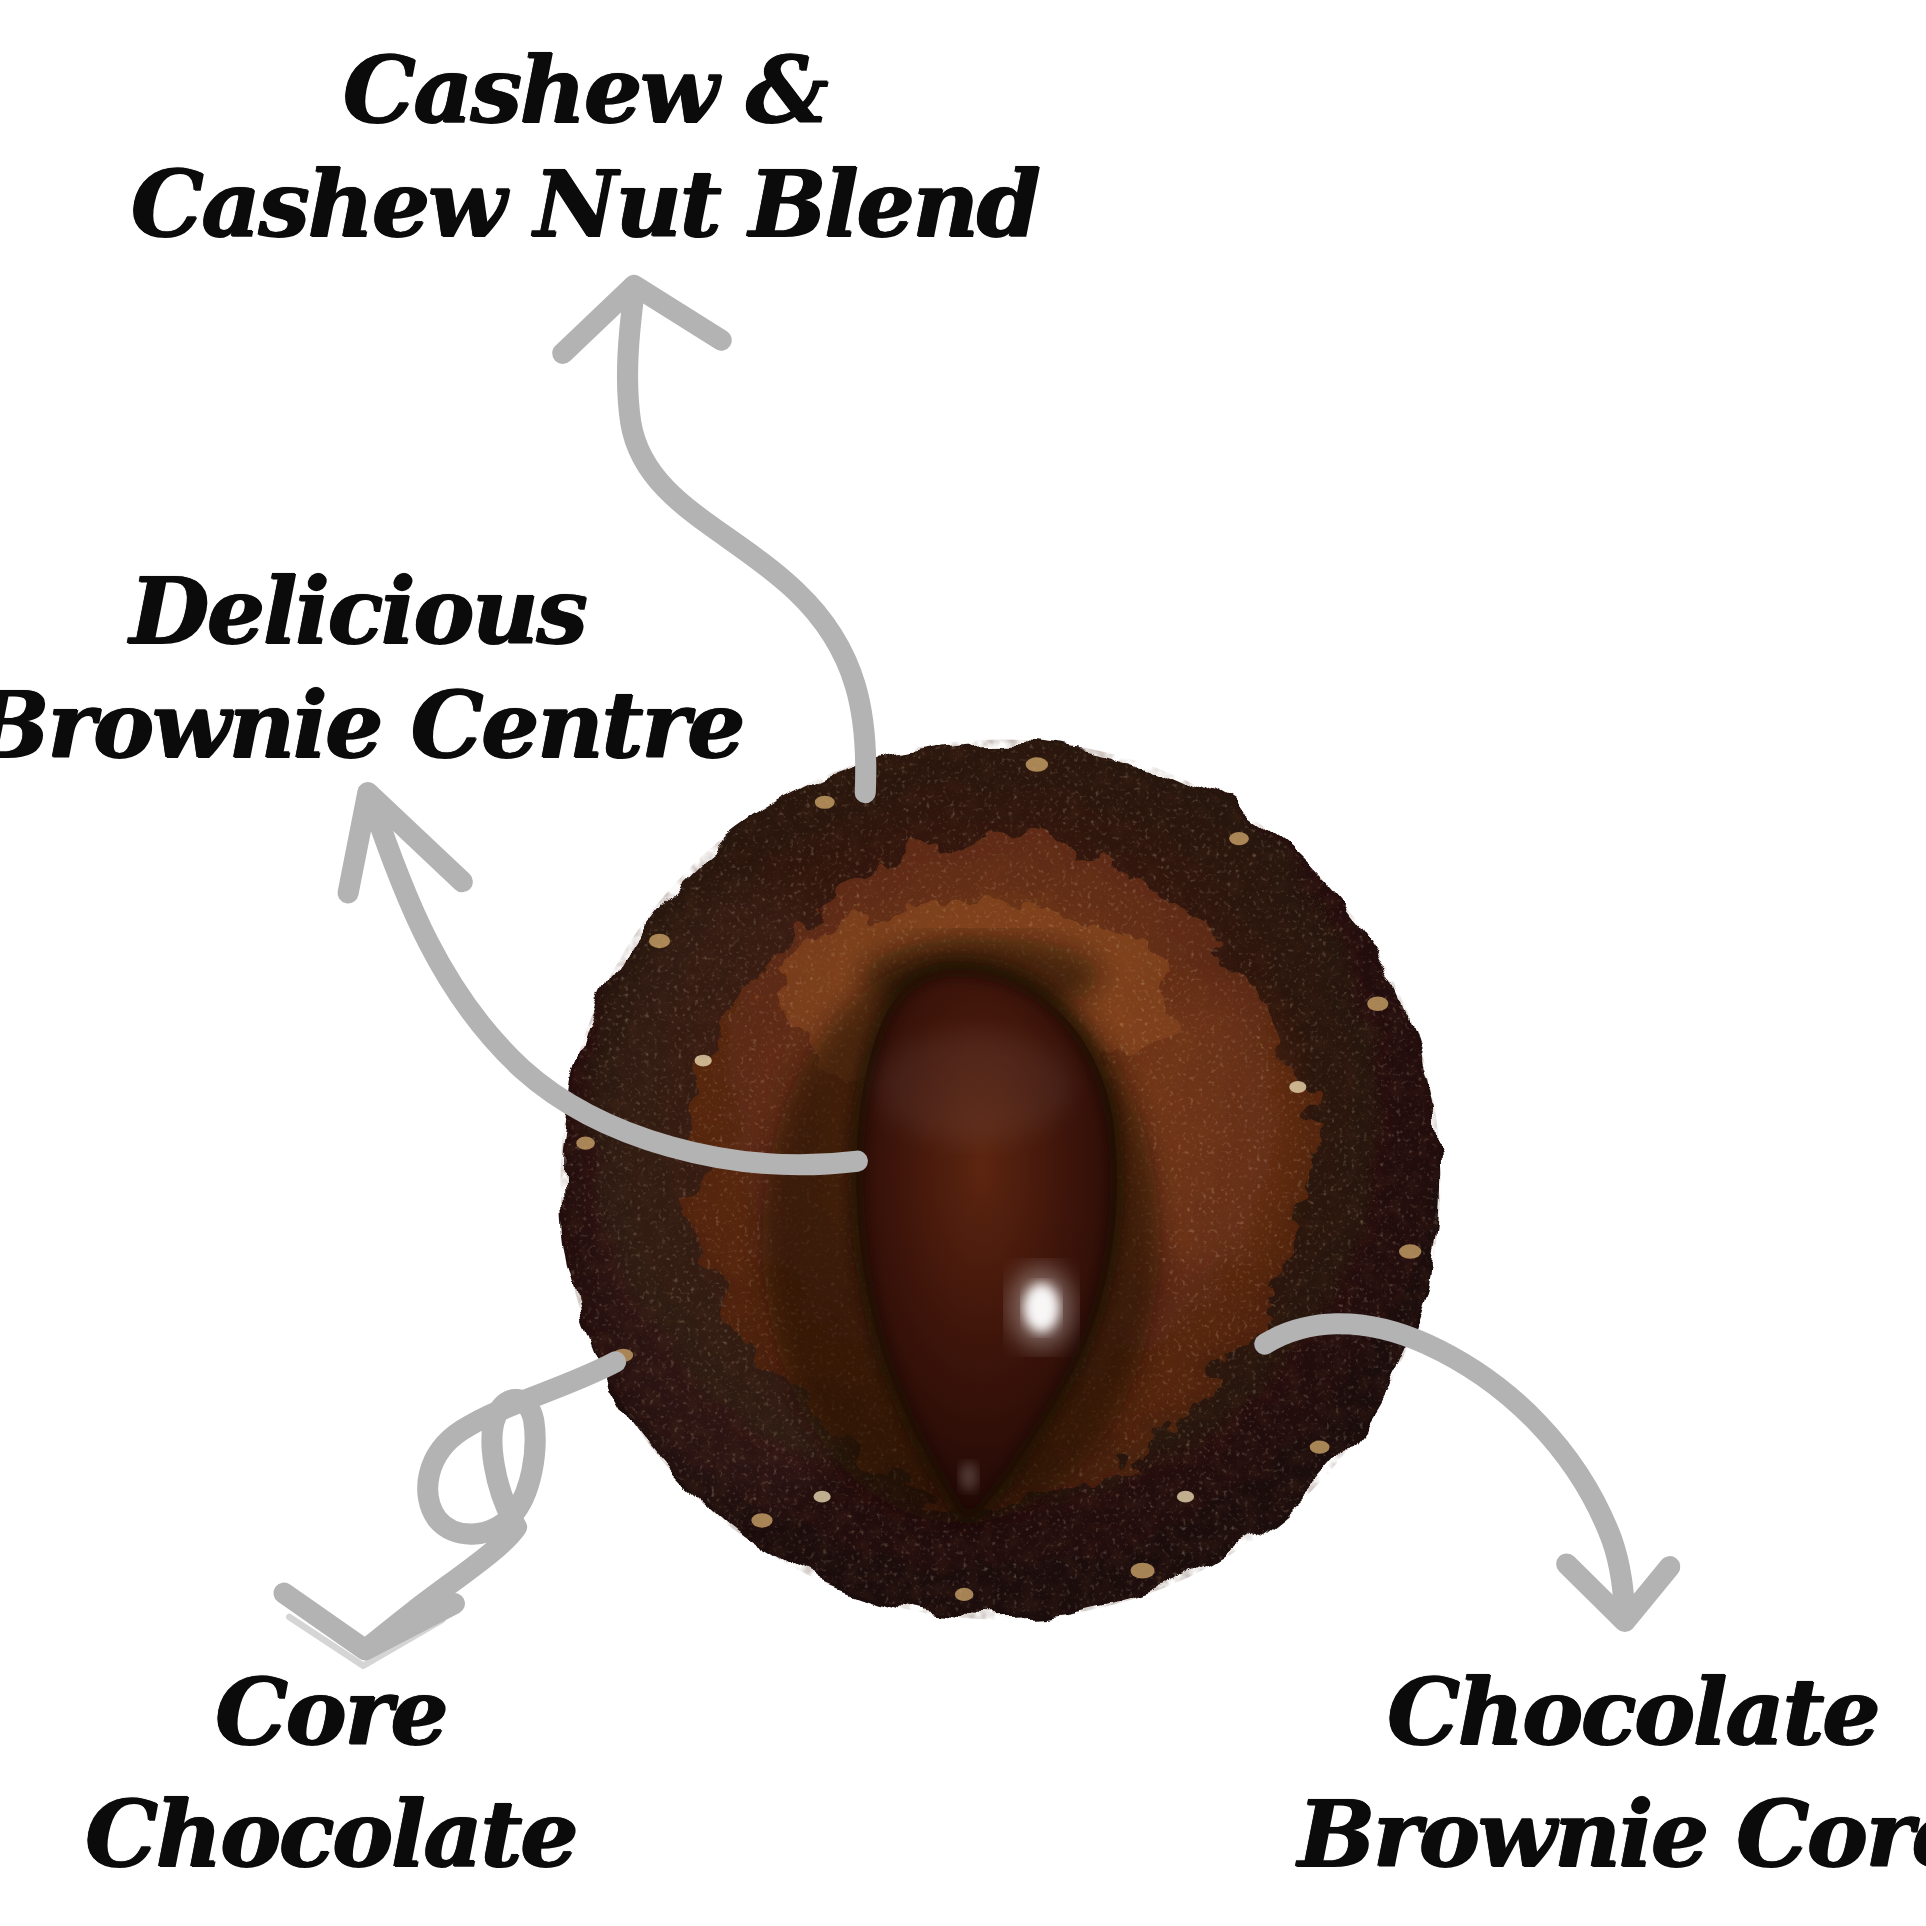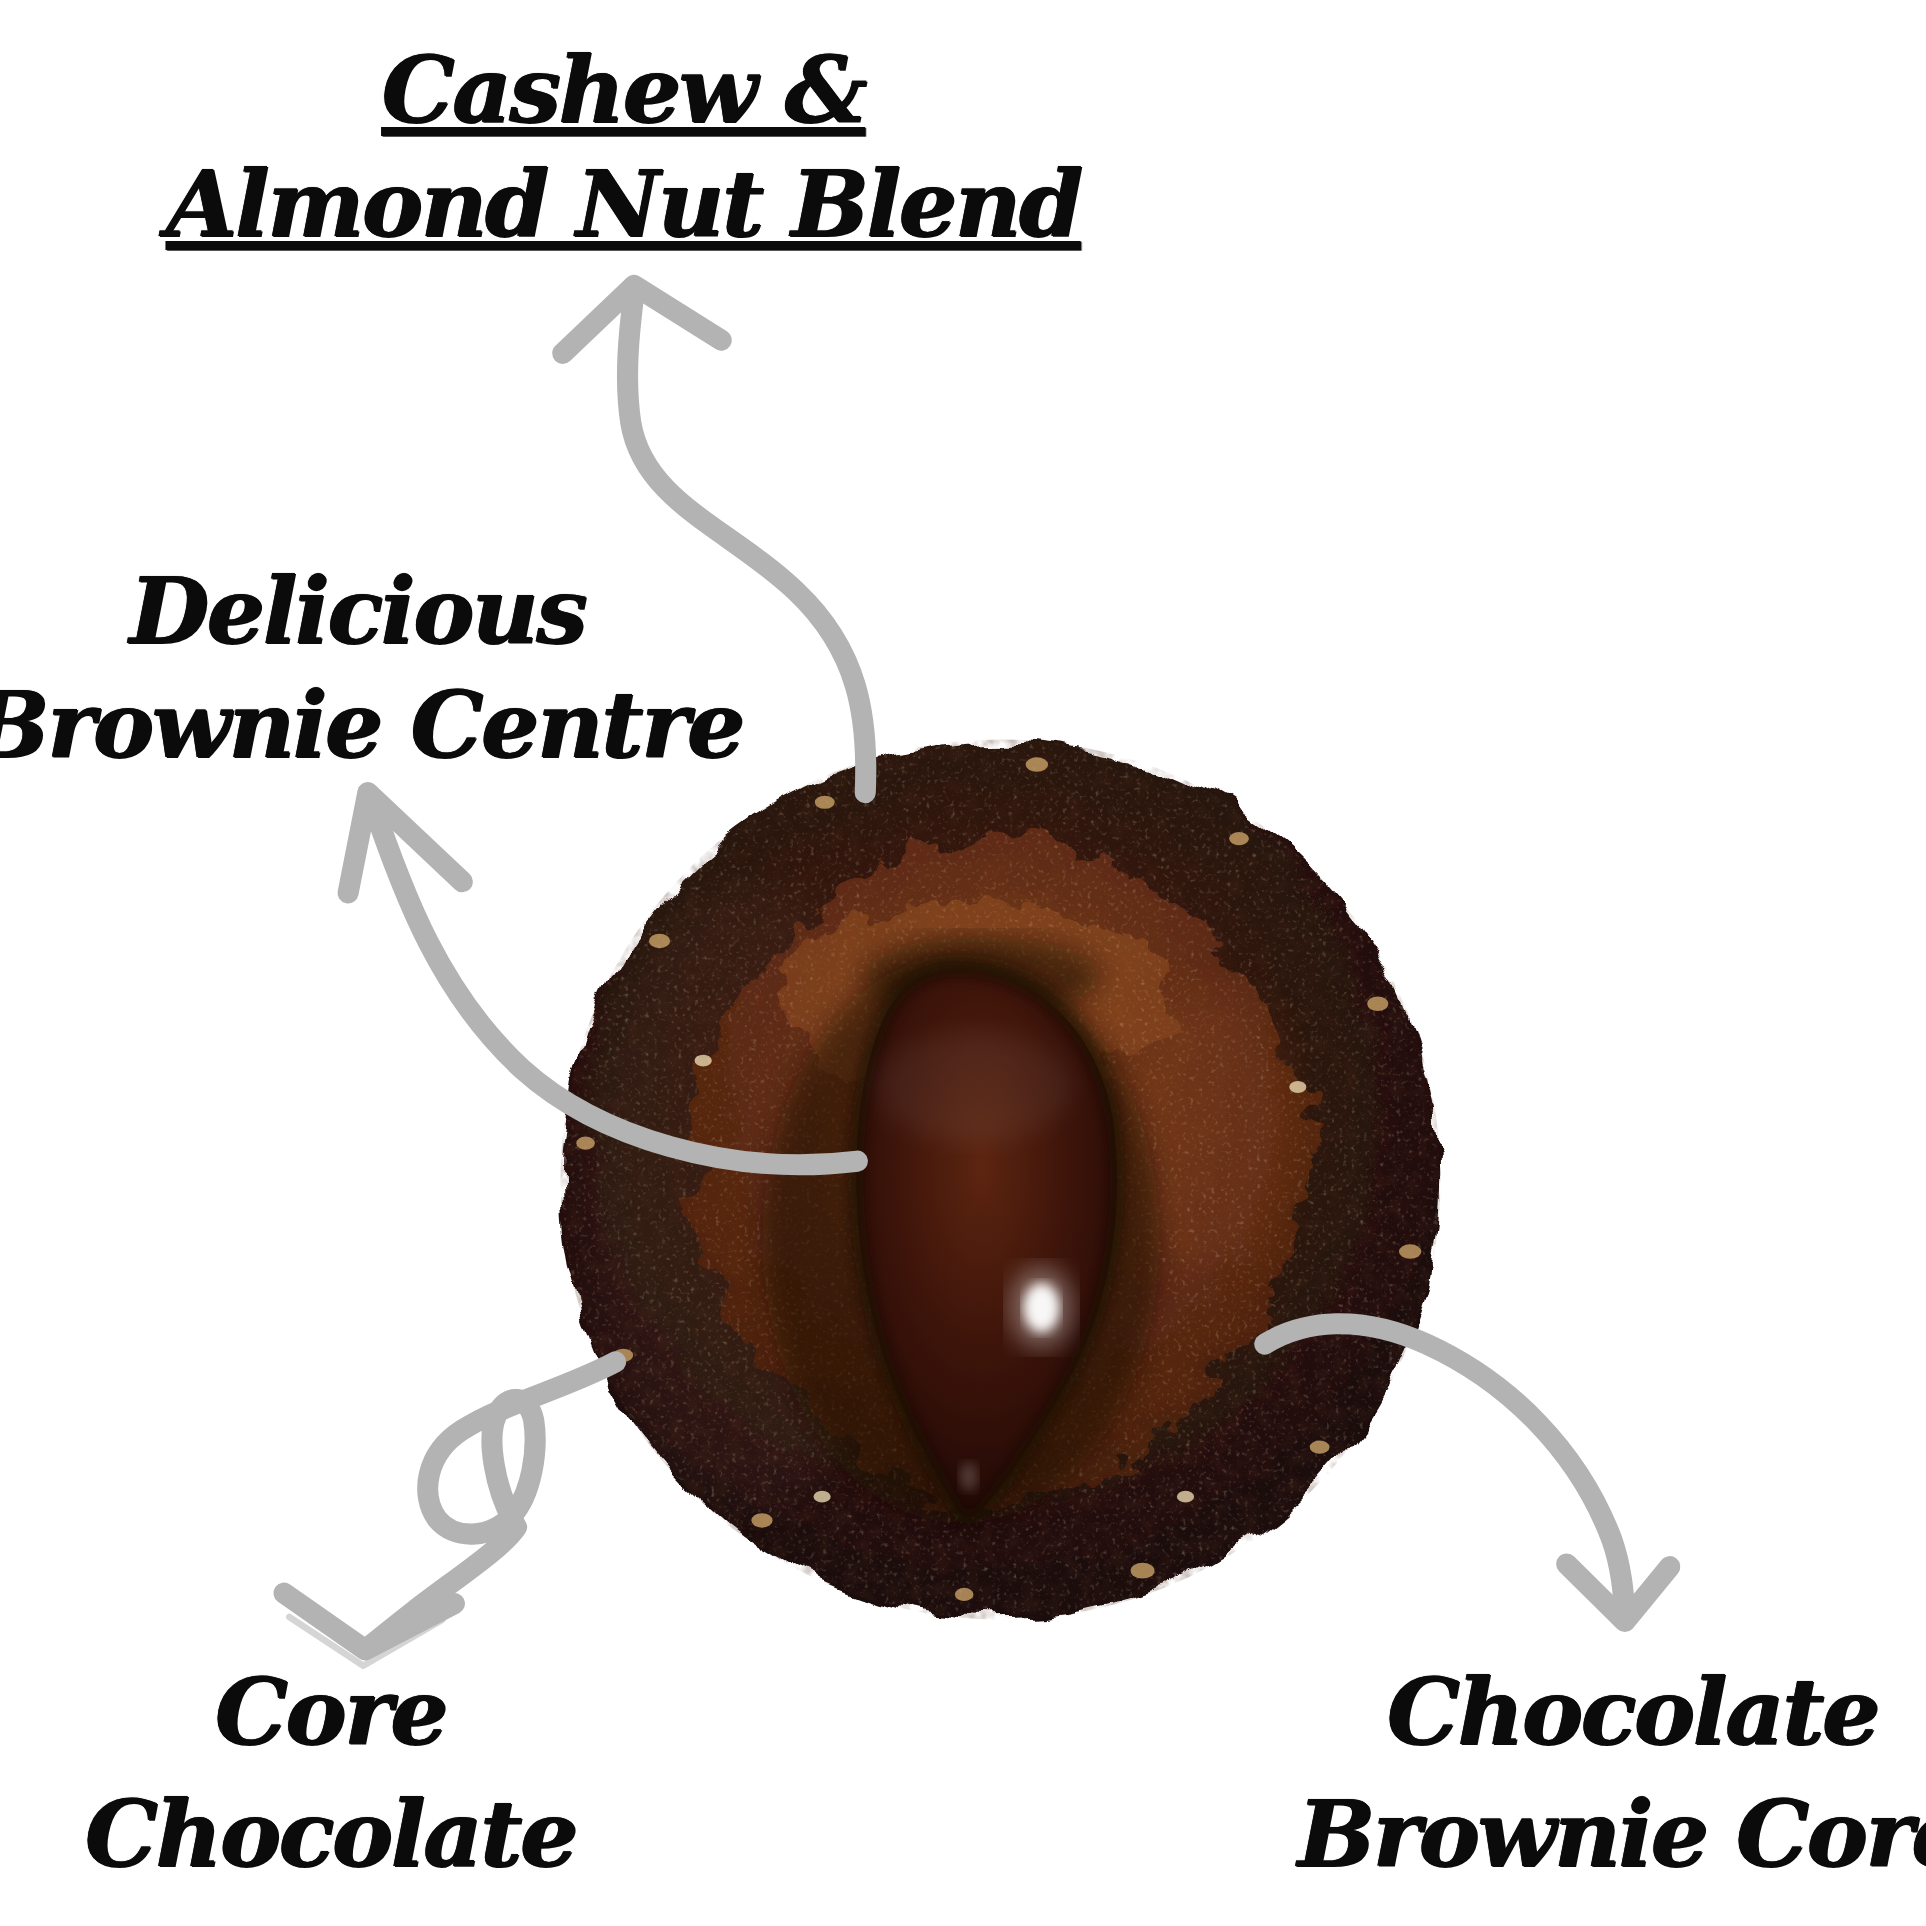--- a/index.html
+++ b/index.html
@@ -196,23 +196,23 @@
                C 600 2460 575 2480 558 2494"></path>
       <path d="M 430 2412 L 553 2498 L 688 2428"></path>
       <path stroke-width="10" opacity="0.55" d="M 438 2448 L 550 2522 L 670 2452"></path>
 
       <path d="M 1915 2035 C 1975 1998 2060 1990 2160 2035 C 2285 2092 2390 2198 2440 2330 C 2455 2372 2458 2412 2460 2445"></path>
       <path d="M 2372 2368 L 2460 2455 L 2528 2372"></path>
       <path stroke-width="9" opacity="0.6" d="M 2516 2392 L 2468 2440"></path>
     </g>
   </svg>
 
-  <div class="label" style="left:623px; top:33px;text-decoration:underline;">
+  <div class="label" style="left:584px; top:33px;">
     <div>Cashew &amp;</div>
-    <div>Almond Nut Blend</div>
+    <div>Cashew Nut Blend</div>
   </div>
 
   <div class="label" style="left:357px; top:554px;">
     <div>Delicious</div>
     <div>Brownie Centre</div>
   </div>
 
   <div class="label bottom" style="left:330px; top:1651px;">
     <div>Core</div>
     <div>Chocolate</div>

